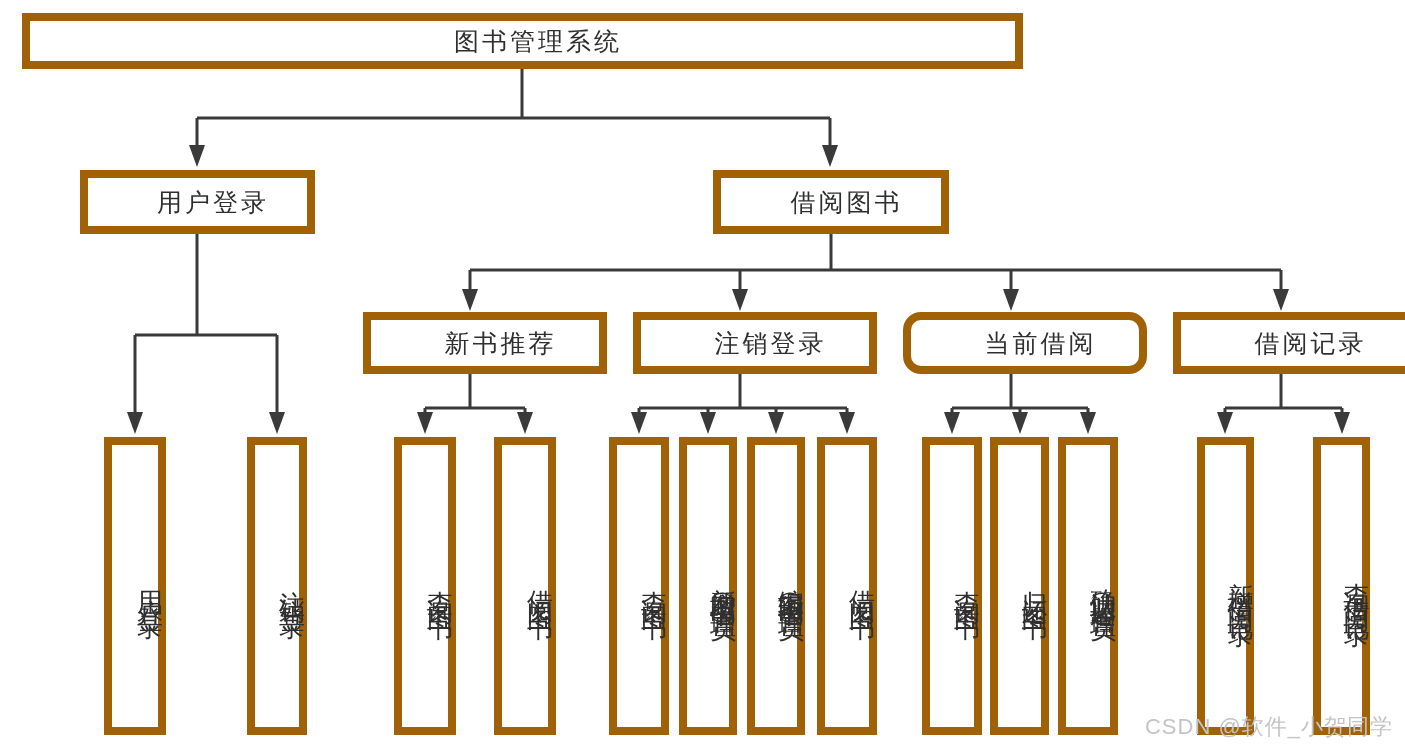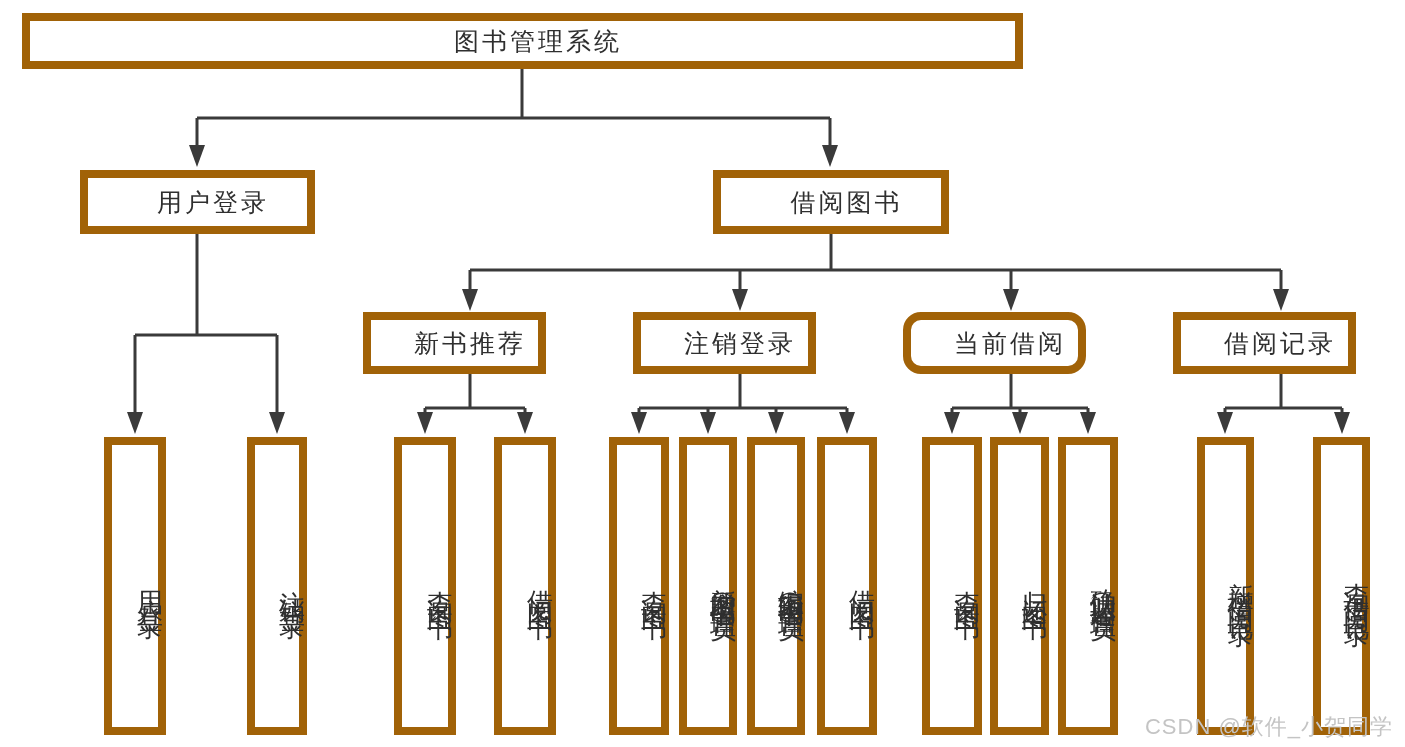--- a/index.html
+++ b/index.html
@@ -45,21 +45,21 @@
   }
   .h-label {
     font-size: 25px;
     letter-spacing: 3px;
     white-space: nowrap;
     color: #2f2f2f;
   }
   .root-box   { left: 22px;  top: 13px;  width: 1001px; height: 56px; }
   .lvl2-left  { left: 80px;  top: 170px; width: 235px;  height: 64px; }
   .lvl2-right { left: 713px; top: 170px; width: 236px;  height: 64px; }
-  .lvl3       { top: 312px;  height: 62px; width: 183px; }
+  .lvl3       { top: 312px;  height: 62px; width: 244px; }
   .g-recommend { left: 363px; }
   .g-borrow    { left: 633px; }
   .g-current   { left: 903px; border-radius: 18px; }
   .g-records   { left: 1173px; }
   .leaf {
     top: 437px;
     height: 298px;
   }
   .leaf .v-label {
     writing-mode: vertical-rl;

